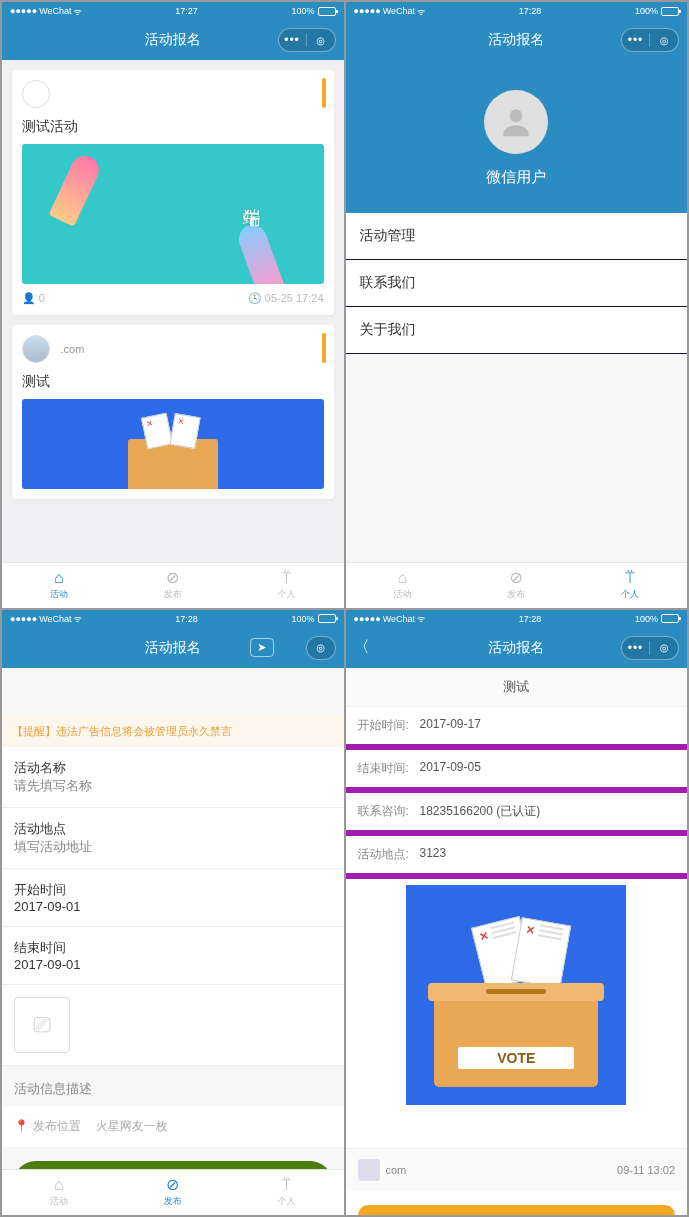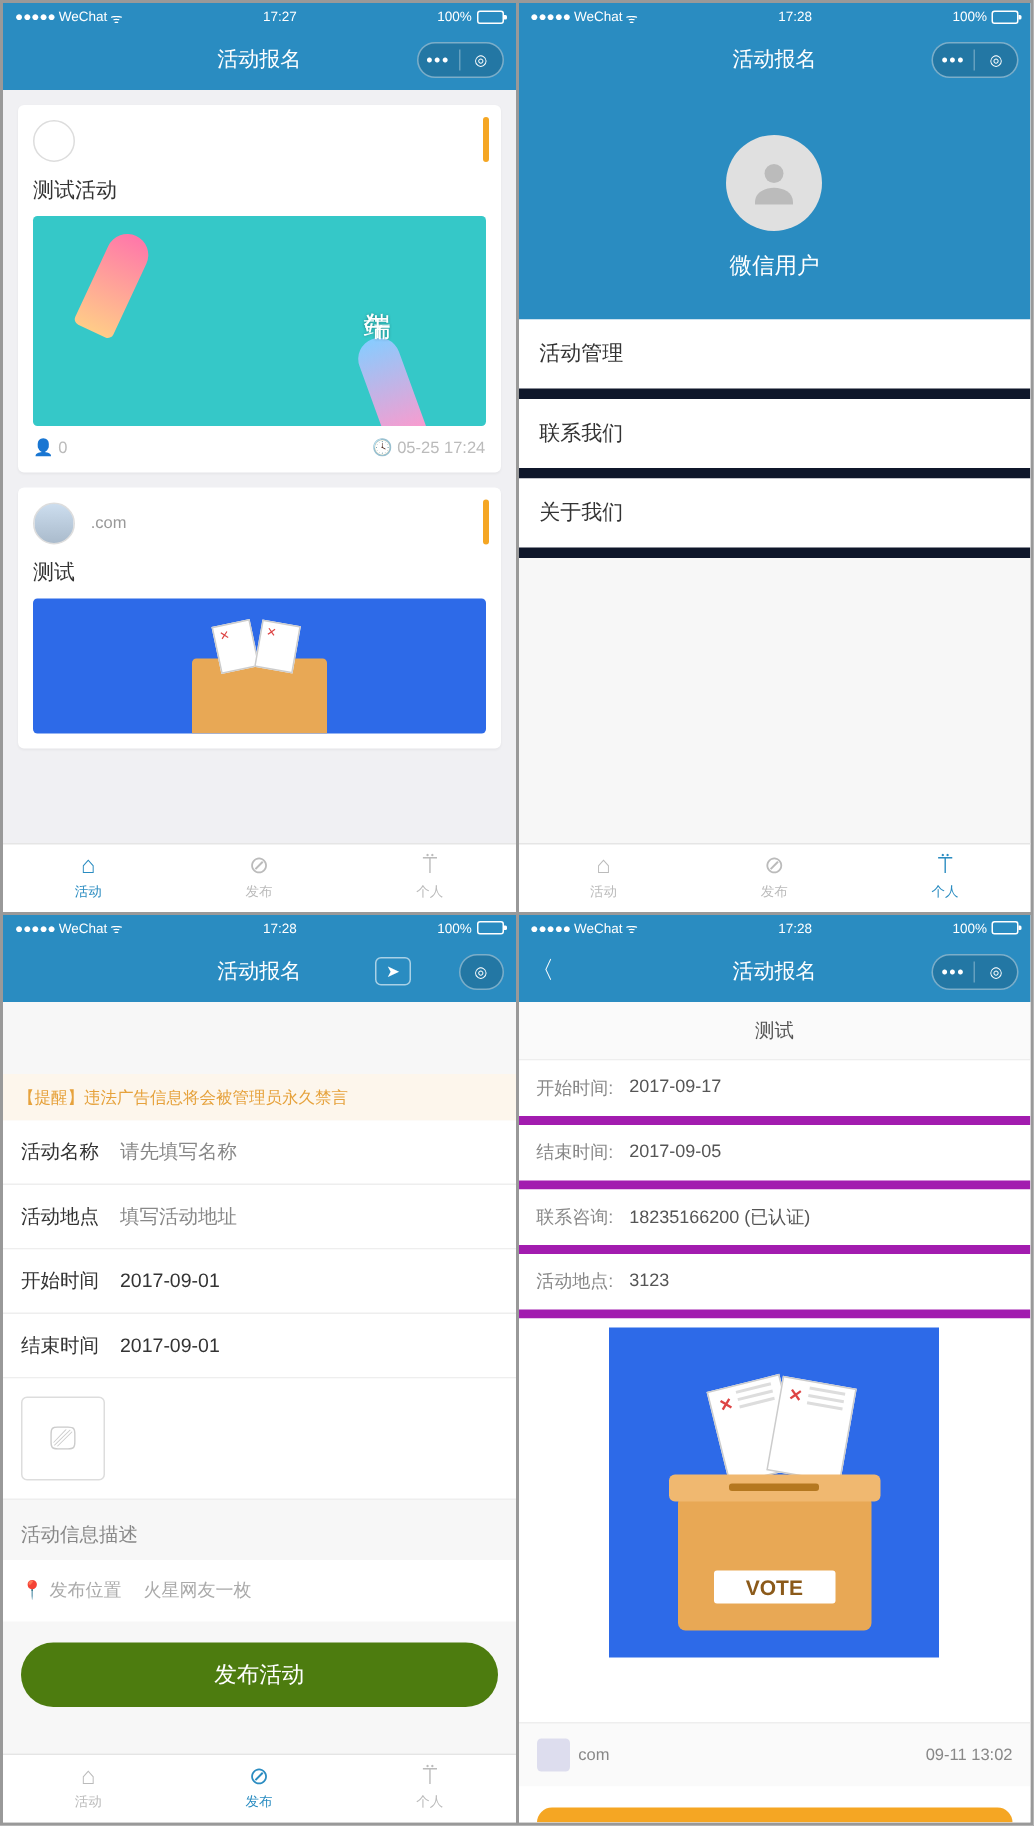--- a/index.html
+++ b/index.html
@@ -46,43 +46,43 @@
 .card .meta { display: flex; justify-content: space-between; margin-top: 8px; color: #bbb; font-size: 11px; }
 .boat { position: absolute; width: 28px; height: 70px; background: linear-gradient(#f7a, #fc8); border-radius: 14px 14px 4px 4px; transform: rotate(25deg); }
 .boat.b1 { top: 10px; left: 40px; }
 .boat.b2 { bottom: -10px; right: 50px; transform: rotate(-20deg); background: linear-gradient(#8cf, #f9c); }
 .hanzi { position: absolute; right: 60px; top: 50px; color: #fff; font-size: 18px; writing-mode: vertical-rl; text-shadow: 0 0 2px rgba(0,0,0,0.3); }
 
 
 .profile { background: #2a8cc1; padding: 30px 0 26px; text-align: center; color: #fff; }
 .profile .bigavatar { width: 64px; height: 64px; border-radius: 32px; background: #e0e0e0; margin: 0 auto 14px; display: flex; align-items: center; justify-content: center; }
 .profile .bigavatar svg { width: 38px; height: 38px; fill: #bbb; }
-.menu-item { background: #fff; padding: 14px 14px; font-size: 14px; color: #333; border-bottom: 7px solid #0f172a; }
+.menu-item { background: #fff; padding: 14px 14px; font-size: 14px; color: #333; border-bottom: 1px solid #0f172a; }
 
 
 .notice { background: #fdf6ec; color: #e6a23c; font-size: 11px; padding: 8px 10px; margin-top: 48px; }
-.form-row { background: #fff; display: flex; padding: 12px 12px; border-bottom: 1px solid #eee; font-size: 13px; align-items: center; }
+.form-row { background: #fff; display: flex; padding: 12px 12px; border-bottom: 1px solid #eee; font-size: 13px; align-items: flex-start; flex-direction: column; }
 .form-row .label { width: 66px; color: #333; }
 .form-row .value { color: #888; flex: 1; }
 .upload { background: #fff; padding: 12px; border-bottom: 1px solid #eee; }
 .upload .box { width: 56px; height: 56px; border: 1px solid #ddd; border-radius: 4px; display: flex; align-items: center; justify-content: center; color: #ccc; }
 .desc-label { padding: 14px 12px 8px; color: #888; font-size: 13px; background: #f7f7f7; }
 .loc-row { background: #fff; padding: 12px; color: #aaa; font-size: 12px; display: flex; align-items: center; gap: 4px; }
 .publish-btn { margin: 14px 12px; background: #4d7c0f; color: #fff; text-align: center; padding: 12px 0; border-radius: 22px; font-size: 15px; }
 .spacer { flex: 1; background: #f7f7f7; }
 
 
 .subheader { background: #fafafa; text-align: center; padding: 10px 0; font-size: 13px; color: #555; border-bottom: 1px solid #eee; }
 .info-row { background: #fff; padding: 10px 12px; font-size: 12px; color: #888; display: flex; border-bottom: 6px solid #a21caf; }
 .info-row .ilabel { width: 62px; }
 .info-row .ivalue { color: #555; }
 .bodytext { background: #fff; padding: 10px 12px; font-size: 12px; color: #333; }
 .voteimg { background: #fff; padding: 6px 0 12px; display: flex; justify-content: center; }
 .votebox-lg { width: 220px; height: 220px; background: #2d6ae8; position: relative; display: flex; align-items: flex-end; justify-content: center; }
-.urn { width: 129px; height: 90px; background: #e8a855; border-radius: 5px; position: relative; margin-bottom: 18px; }
+.urn { width: 164px; height: 90px; background: #e8a855; border-radius: 5px; position: relative; margin-bottom: 18px; }
 .urn::before { content: ''; position: absolute; top: -14px; left: -6px; right: -6px; height: 18px; background: #f0b870; border-radius: 4px; }
 .urn .slot { position: absolute; top: -8px; left: 50%; transform: translateX(-50%); width: 60px; height: 5px; background: #b57820; border-radius: 2px; }
 .urn .votetxt { position: absolute; bottom: 18px; left: 0; right: 0; text-align: center; color: #8b5a1a; font-weight: bold; background: #fff; margin: 0 24px; padding: 3px 0; font-size: 14px; border-radius: 2px; }
 .ballot { position: absolute; width: 50px; height: 64px; background: #fff; border: 1px solid #ccc; top: 36px; }
 .ballot.l { left: 72px; transform: rotate(-14deg); }
 .ballot.r { left: 110px; transform: rotate(10deg); }
 .ballot::before { content: '✕'; position: absolute; top: 4px; left: 5px; color: #d44; font-size: 11px; font-weight: bold; }
 .ballot .line { height: 2px; background: #ddd; margin: 3px 6px 0 18px; }
 .poster { background: #fafafa; padding: 10px 12px; display: flex; align-items: center; font-size: 11px; color: #888; border-top: 1px solid #eee; }
 .poster .pavatar { width: 22px; height: 22px; background: #dde; border-radius: 3px; margin-right: 6px; }

